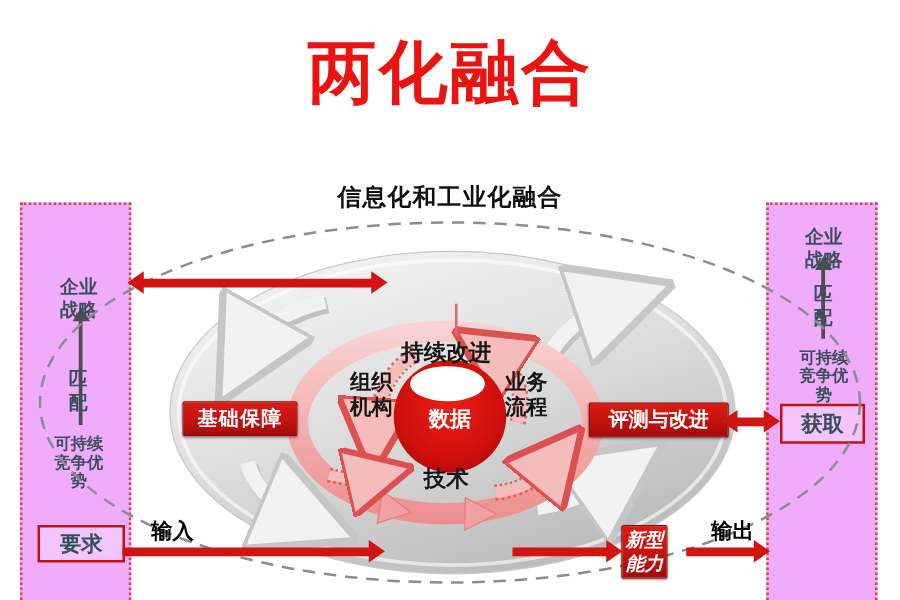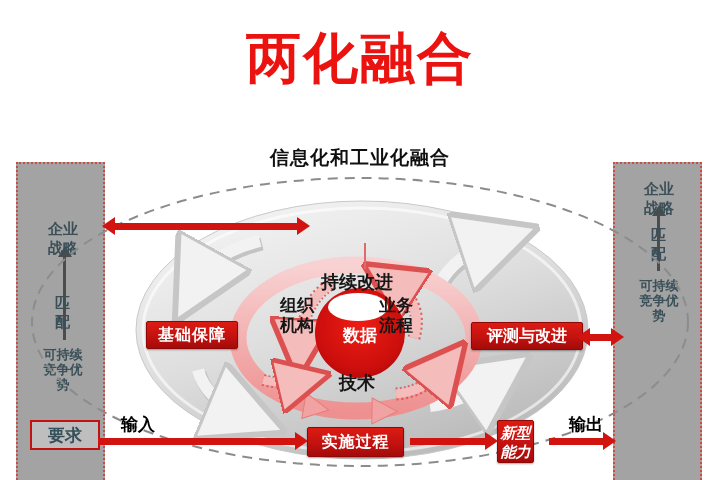--- a/index.html
+++ b/index.html
@@ -8,21 +8,21 @@
 
   .abs{position:absolute;}
   .ctr{transform:translateX(-50%);text-align:center;}
   .ml{white-space:pre-line;}
 
   
   #main-title{left:360px;top:22px;font-size:55px;font-weight:700;color:#ea1310;letter-spacing:2px;z-index:5;}
   #sub-title{left:360px;top:145px;font-size:19px;font-weight:700;color:#101010;letter-spacing:1px;z-index:5;text-align:center;}
 
   
-  .panel{position:absolute;top:162px;height:318px;width:89px;background:#a3a3a3;
+  .panel{position:absolute;top:162px;height:318px;width:89px;background:#f0abfc;
          border:2px dotted #cf4a42;border-bottom:none;box-sizing:border-box;z-index:1;}
   #left-panel{left:16px;}
   #right-panel{left:613px;}
   .panel .txt{position:absolute;font-weight:700;color:#3a4f58;z-index:5;}
   .strategy{font-size:15px;}
   .match{font-size:15px;letter-spacing:13px;}
   .advantage{font-size:13px;line-height:15px;}
 
   
   .outlinebox{position:absolute;display:flex;align-items:center;justify-content:center;
@@ -83,20 +83,21 @@
 
   <div id="right-panel" class="panel">
     <div class="txt ctr strategy" style="left:44px;top:16px;">企业战略</div>
     <div class="arrow-v" style="left:37px;top:41px;height:66px;">
       <span class="head-u"></span>
       <span class="vshaft"></span>
     </div>
     <div class="txt ctr match" style="left:50px;top:62px;">匹配</div>
     <div class="txt ctr advantage ml" style="left:44px;top:114px;">可持续
 竞争优势</div>
+    <div class="outlinebox" style="left:9px;top:159px;width:68px;height:32px;font-size:17px;">获取</div>
   </div>
 
   <svg id="deco-svg" width="720" height="480" viewBox="0 0 720 480">
     <defs>
       <linearGradient id="discG" x1="0" y1="0" x2="0.55" y2="1">
         <stop offset="0" stop-color="#f8f8f8"></stop>
           <stop offset="0.55" stop-color="#dedede"></stop>
           <stop offset="1" stop-color="#bdbdbd"></stop>
       </linearGradient>
       <linearGradient id="ringG" x1="0" y1="0" x2="0" y2="1">
@@ -161,28 +162,27 @@
 
     <circle cx="360" cy="333" r="45" fill="url(#ballG)"></circle>
     <ellipse cx="358" cy="307" rx="30" ry="14" fill="#ffffff"></ellipse>
   </svg>
 
   <div id="thin-connector" class="abs"></div>
 
   <div class="innerlabel ctr" style="left:357px;top:246px;font-size:18px;margin-top:24px;">持续改进</div>
   <div class="innerlabel ctr ml" style="left:297px;top:296px;font-size:17px;line-height:20px;">组织
 机构</div>
-  <div class="innerlabel ctr ml" style="left:396px;top:296px;font-size:17px;line-height:20px;">业务
+  <div class="innerlabel ctr ml" style="left:421px;top:296px;font-size:17px;line-height:20px;">业务
 流程</div>
   <div class="innerlabel ctr" style="left:357px;top:371px;font-size:18px;">技术</div>
   <div id="data-label" class="abs ctr">数据</div>
 
   <div class="redbox" style="left:146px;top:321px;width:92px;height:28px;font-size:16px;letter-spacing:1px;">基础保障</div>
   <div class="redbox" style="left:471px;top:322px;width:112px;height:28px;font-size:16px;">评测与改进</div>
-  <div class="redbox" style="left:307px;top:427px;width:97px;height:30px;font-size:16px;letter-spacing:1px;">实施过程</div>
   <div class="redbox ml" style="left:497px;top:420px;width:37px;height:43px;font-size:15px;line-height:19px;text-align:center;font-style:italic;">新型
 能力</div>
 
   <div class="arrow-h" style="left:102px;top:217px;width:208px;">
     <span class="head-l"></span>
     <span class="shaft shaft-double"></span>
     <span class="head-r"></span>
   </div>
   <div class="arrow-h" style="left:577px;top:328px;width:47px;">
     <span class="head-l"></span>

